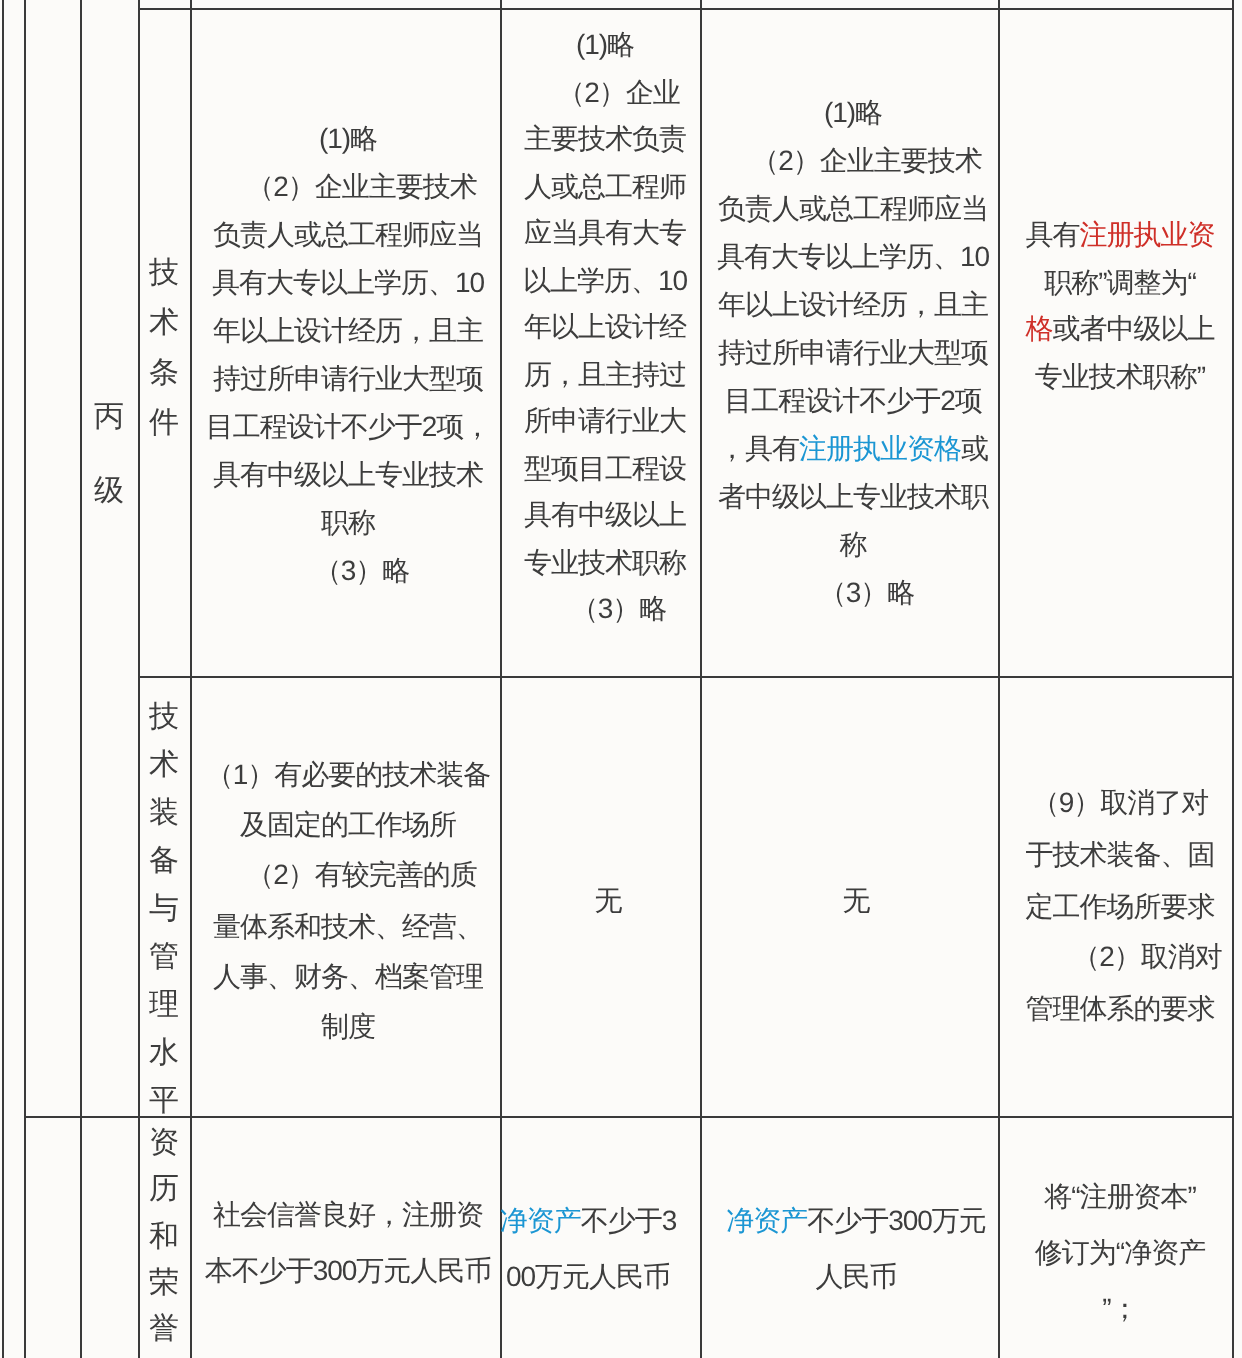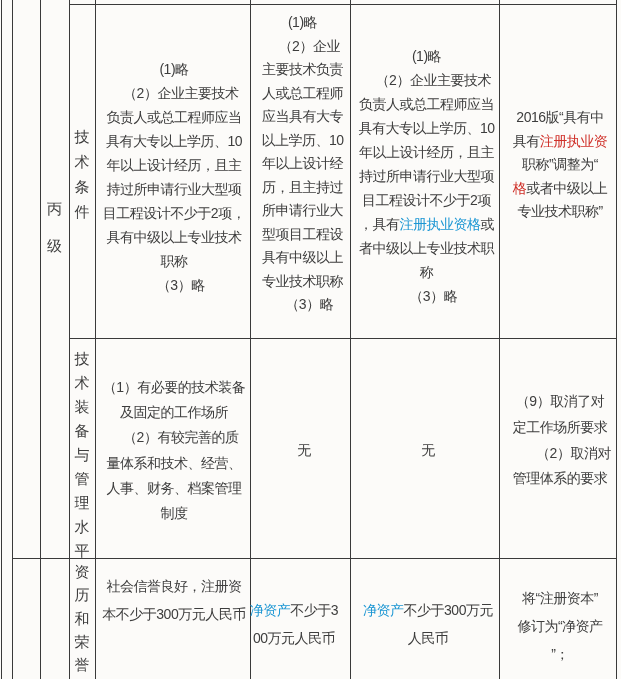--- a/index.html
+++ b/index.html
@@ -94,21 +94,20 @@
         <div class="ln"><span>持过所申请行业大型项</span></div>
         <div class="ln"><span>目工程设计不少于2项</span></div>
         <div class="ln"><span>，具有</span><span class="blue">注册执业资格</span><span>或</span></div>
         <div class="ln"><span>者中级以上专业技术职</span></div>
         <div class="ln"><span>称</span></div>
         <div class="ln"><span>　（3）略</span></div>
       </div>
   </div>
   <div class="cell" style="left:499px;top:4px;width:117px;height:334px">
     <div class="txt" style="margin:102px 3px 0 8px;line-height:23.6px">
-        <div class="ln"><span>2016版“具有中</span></div>
         <div class="ln"><span>具有</span><span class="red">注册执业资</span></div>
         <div class="ln"><span>职称”调整为“</span></div>
         <div class="ln"><span class="red">格</span><span>或者中级以上</span></div>
         <div class="ln"><span>专业技术职称”</span></div>
       </div>
   </div>
 
   <div class="cell" style="left:69px;top:338px;width:26px;height:220px">
     <div class="vert" style="margin-top:9px;line-height:24px">
         <div class="ch">技</div>
@@ -138,36 +137,37 @@
       </div>
   </div>
   <div class="cell" style="left:350px;top:338px;width:149px;height:220px">
     <div class="txt" style="margin:100px 0 0 7px;line-height:24px">
         <div class="ln"><span>无</span></div>
       </div>
   </div>
   <div class="cell" style="left:499px;top:338px;width:117px;height:220px">
     <div class="txt" style="margin:51px 3px 0 8px;line-height:25.8px">
         <div class="ln"><span>（9）取消了对</span></div>
+        <div class="ln"><span>于技术装备、固</span></div>
         <div class="ln"><span>定工作场所要求</span></div>
         <div class="ln"><span>　　（2）取消对</span></div>
         <div class="ln"><span>管理体系的要求</span></div>
       </div>
   </div>
 
   <div class="cell" style="left:69px;top:558px;width:26px;height:121px">
     <div class="vert" style="margin-top:2px;line-height:23.3px">
         <div class="ch">资</div>
         <div class="ch">历</div>
         <div class="ch">和</div>
         <div class="ch">荣</div>
         <div class="ch">誉</div>
       </div>
   </div>
-  <div class="cell" style="left:95px;top:537px;width:155px;height:114px">
+  <div class="cell" style="left:95px;top:558px;width:155px;height:114px">
     <div class="txt" style="margin:35px 4px 0 7px;line-height:28px">
         <div class="ln"><span>社会信誉良好，注册资</span></div>
         <div class="ln"><span>本不少于300万元人民币</span></div>
       </div>
   </div>
   <div class="cell" style="left:240px;top:558px;width:100px;height:96px">
     <div class="txt" style="margin:38px 0 0 8px;line-height:28px">
         <div class="ln"><span class="blue">净资产</span><span>不少于3</span></div>
         <div class="ln"><span>00万元人民币</span></div>
       </div>

